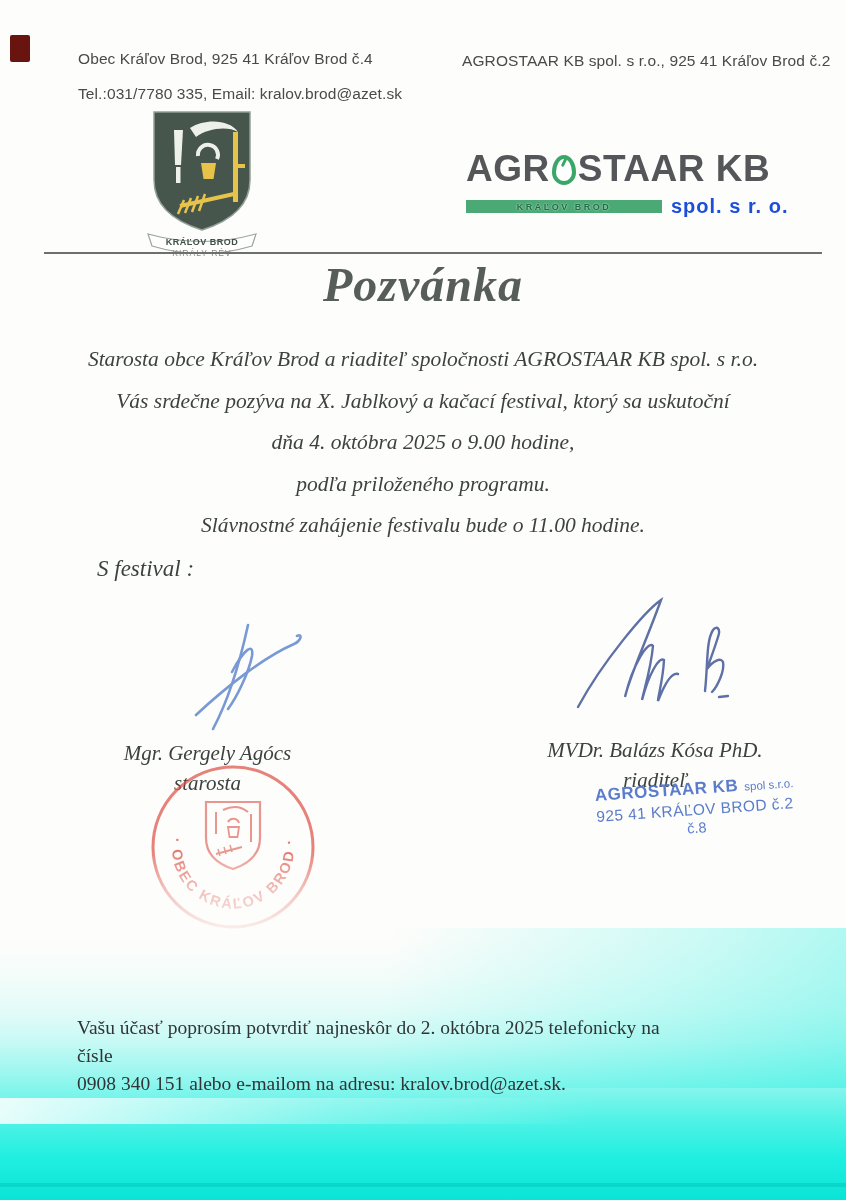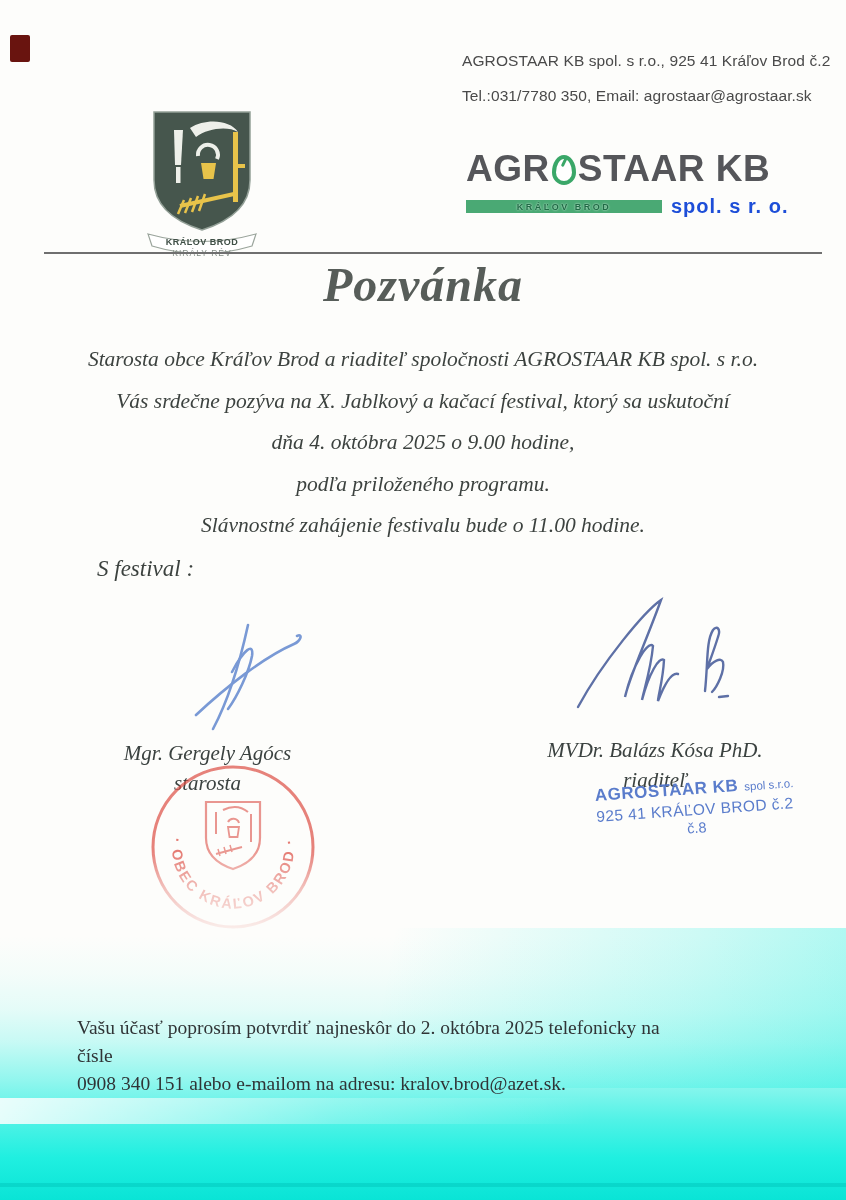--- a/index.html
+++ b/index.html
@@ -87,23 +87,26 @@
 <body>
 
 <div class="page">
 
   <div class="grad-main"></div>
   <div class="grad-right"></div>
   <div class="grad-streak"></div>
   <div class="grad-bottomline"></div>
   <div class="artifact"></div>
 
+  <div class="hdr hdr-left">
+    <div>Obec Kráľov Brod, 925 41 Kráľov Brod č.4</div>
+    <div>Tel.:031/7780 335, Email: kralov.brod@azet.sk</div>
+  </div>
   <div class="hdr hdr-right">
     <div>AGROSTAAR KB spol. s r.o., 925 41 Kráľov Brod č.2</div>
-    <div>Tel.:031/7780 350, Email: agrostaar@agrostaar.sk</div>
   </div>
 
   <div class="coat">
     <svg width="128" height="150" viewBox="0 0 128 150">
       <path d="M16,4 H112 V72 Q112,107 64,122 Q16,107 16,72 Z" fill="#46564d" stroke="#93a097" stroke-width="1.5"></path>
       <path d="M36,22 L45,22 L43,57 L37,57 Z" fill="#eef0ea"></path>
       <rect x="38" y="59" width="4.5" height="16" fill="#eef0ea"></rect>
       <path d="M52,20 C68,10 92,12 100,24 C90,18 70,20 58,29 Z" fill="#eef0ea"></path>
       <rect x="95" y="24" width="5" height="70" fill="#e8c34a"></rect>
       <rect x="95" y="56" width="12" height="4" fill="#e8c34a"></rect>

